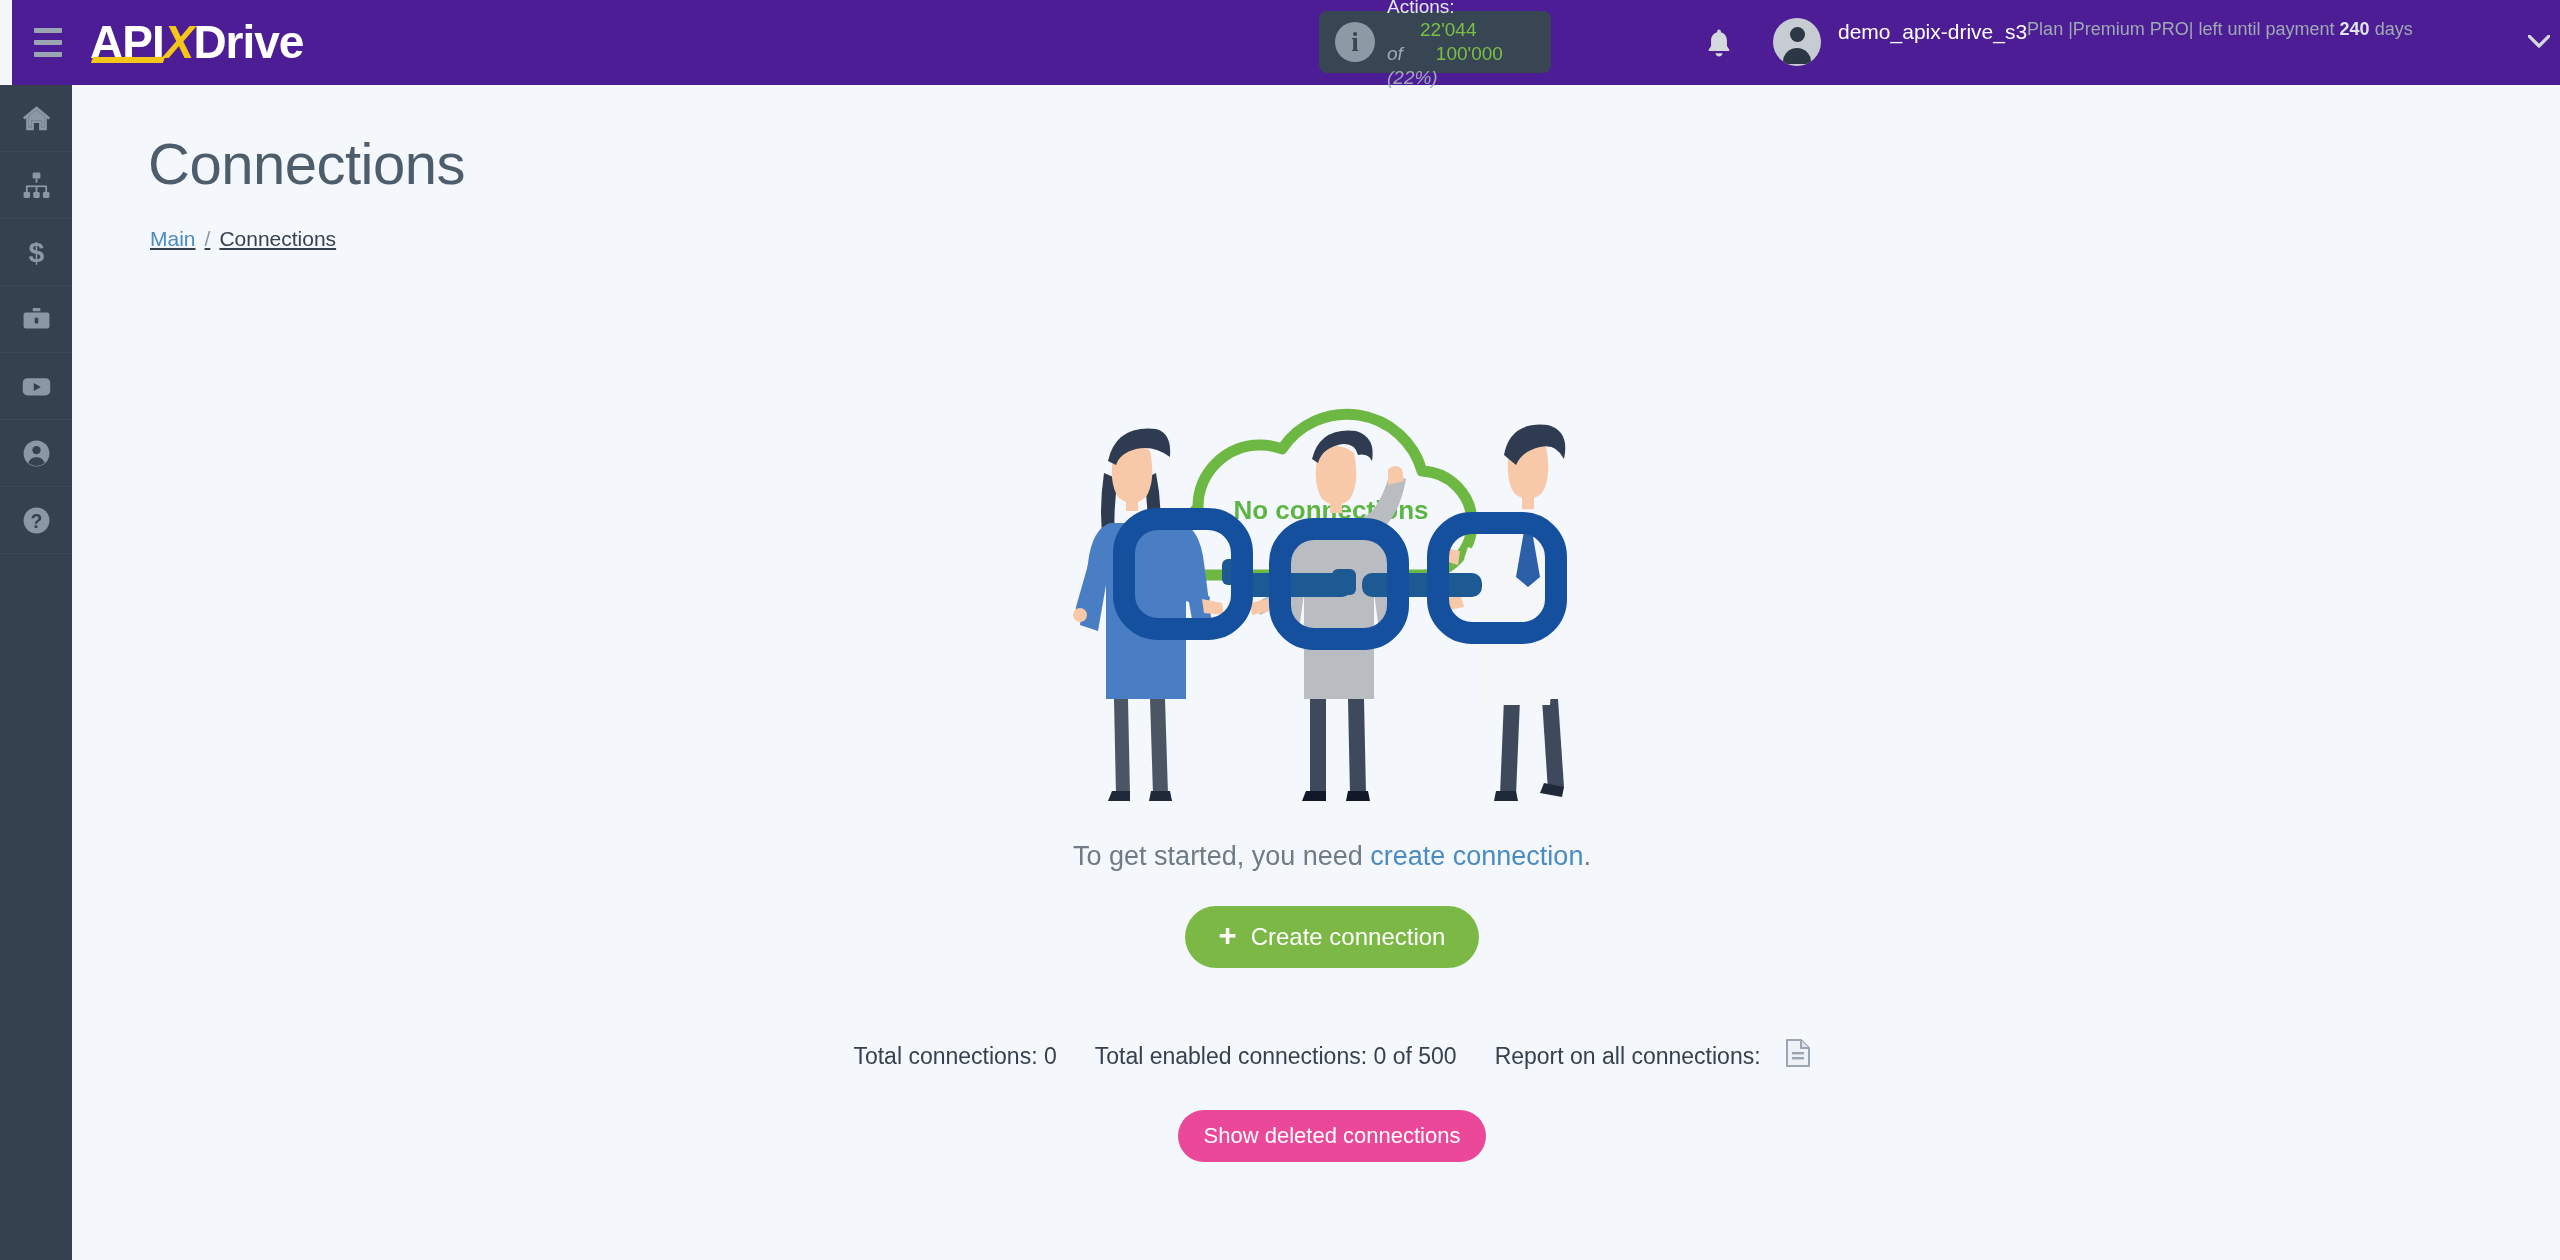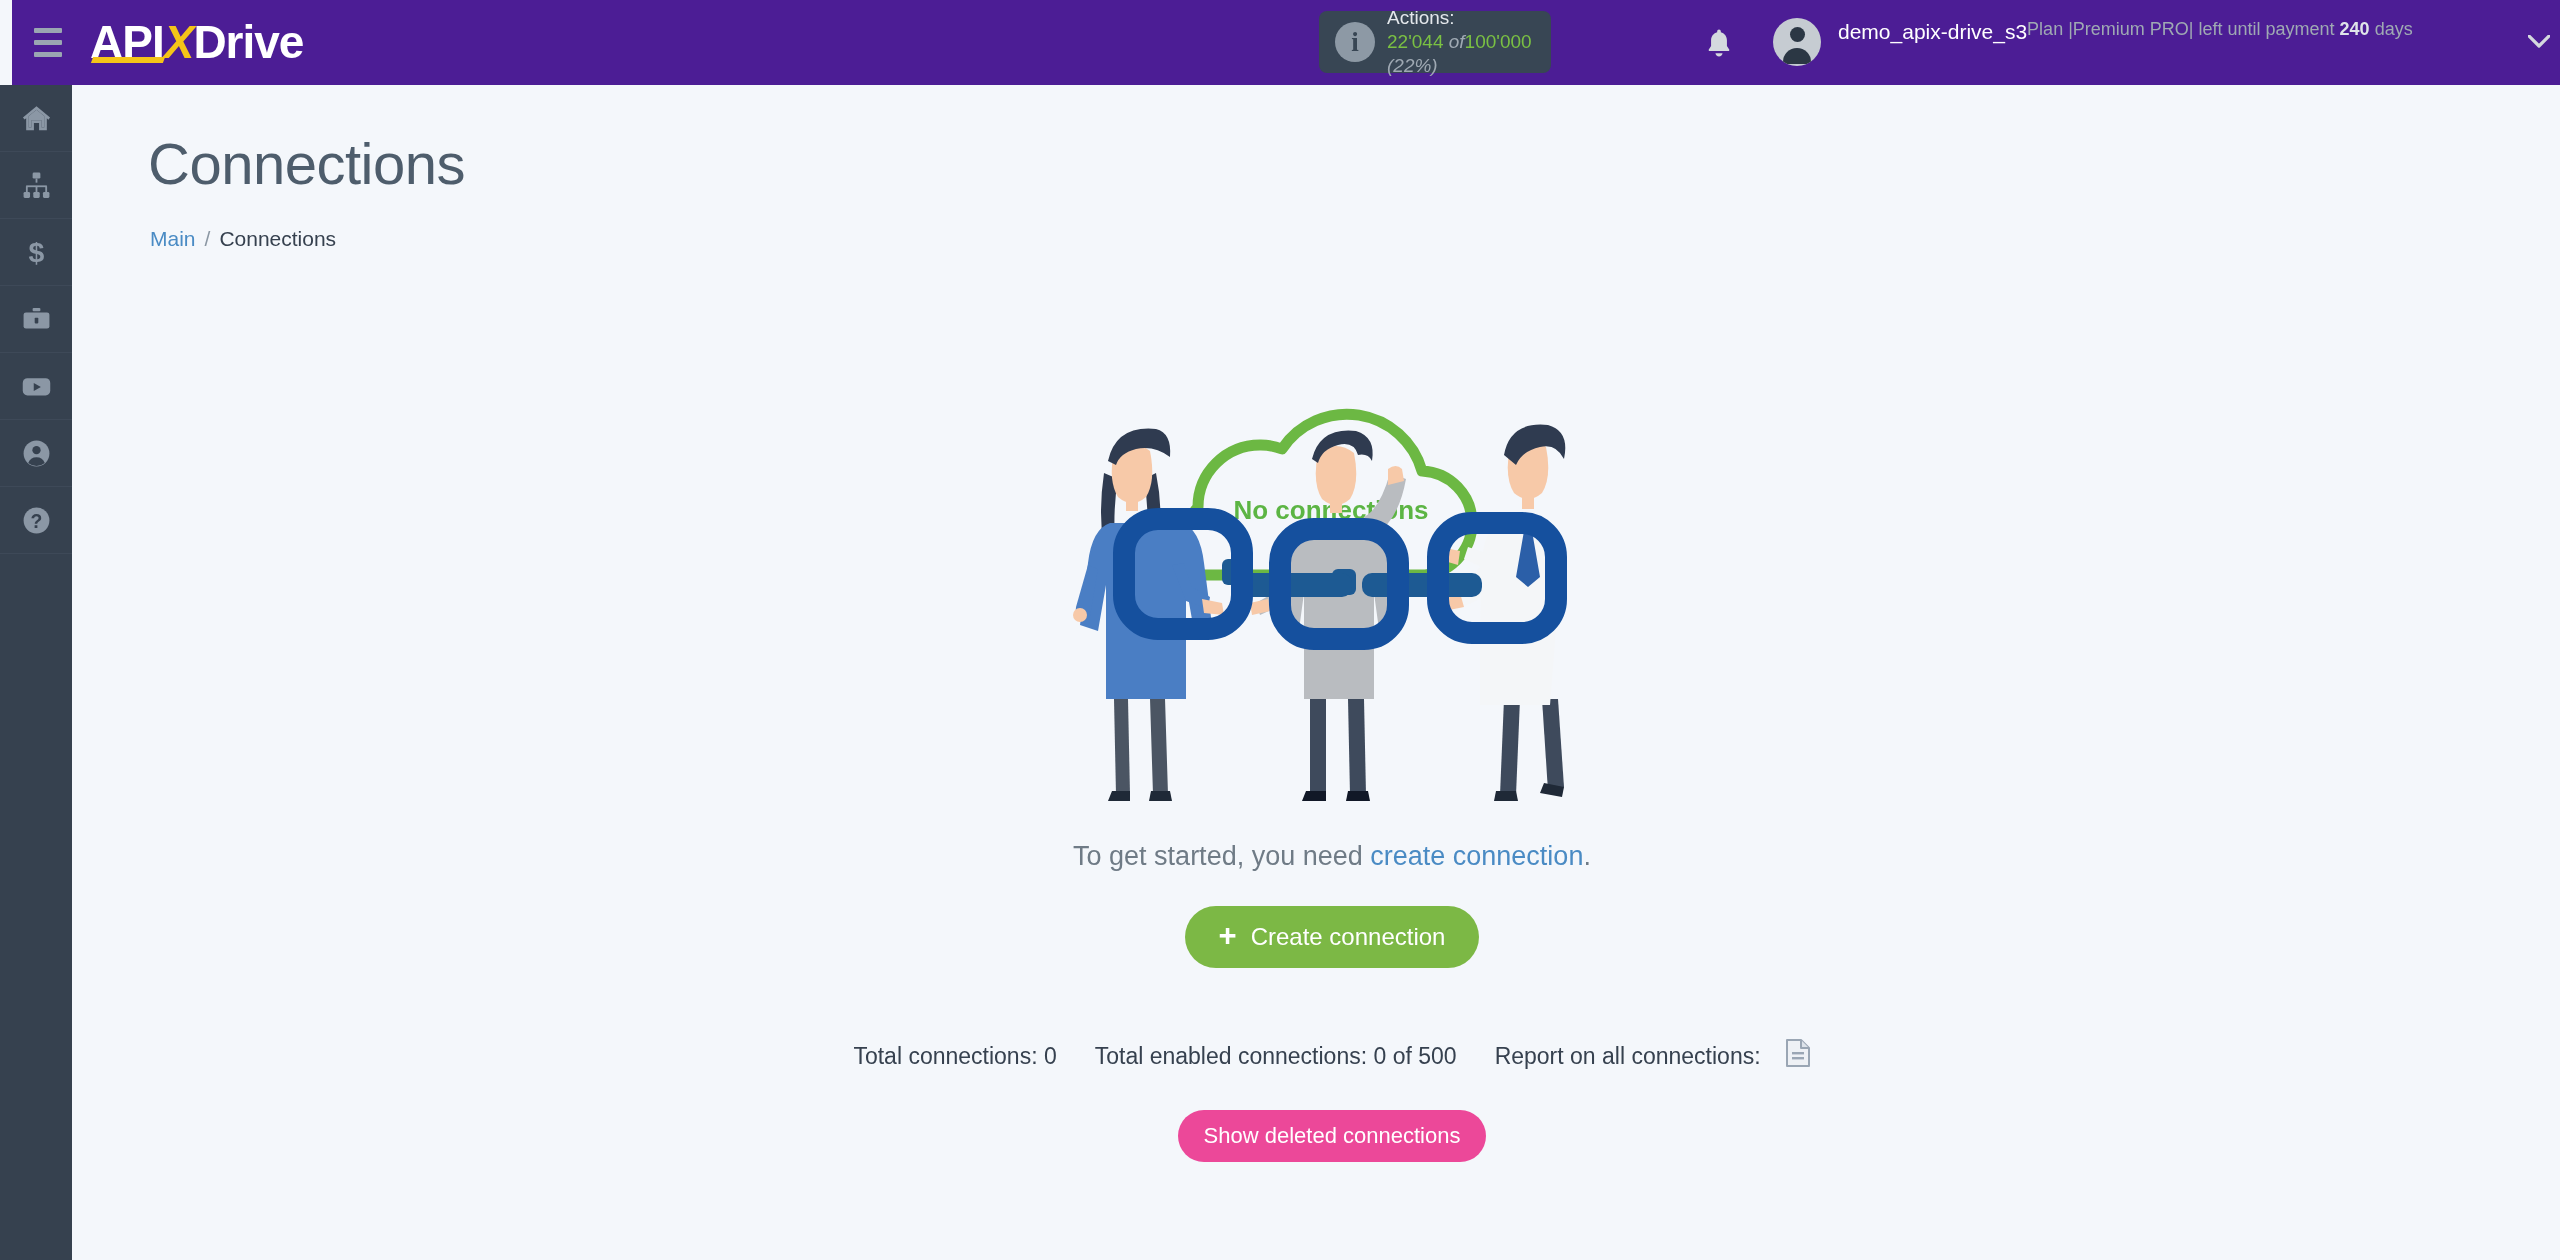--- a/index.html
+++ b/index.html
@@ -55,21 +55,21 @@
     width: 40px; height: 40px; border-radius: 50%;
     background: #8d99a5;
     display: flex; align-items: center; justify-content: center;
     color: #384654; font-size: 27px; font-weight: bold;
     font-family: "Liberation Serif", serif;
     flex: 0 0 auto;
   }
   .actions-txt { display: flex; flex-direction: column; line-height: 1.25; }
   .actions-label { font-size: 19px; color: #e4e8ec; }
   .actions-nums { font-size: 19px; color: #9fa9b3; }
-  .actions-nums .g { color: #7ac043; }
+  .actions-nums .g { color: #7ac043; margin-left: 33px; }
   .actions-nums .it { font-style: italic; }
 
   .bell {
     position: absolute; left: 1690px; top: 26px;
     width: 34px; height: 34px; cursor: pointer;
   }
   .avatar-icon {
     position: absolute; left: 1761px; top: 18px;
     width: 48px; height: 48px; border-radius: 50%;
     background: #c6ccd2;
@@ -115,21 +115,21 @@
     background: #f4f7fb;
   }
   .page-title {
     position: absolute; left: 60px; top: 45px;
     font-size: 58px; color: #4e5d6c; font-weight: normal;
     letter-spacing: -0.5px;
   }
   .breadcrumb {
     position: absolute; left: 62px; top: 142px;
     font-size: 21px; color: #36414f;
-    display: flex; align-items: center; gap: 9px;
+    display: flex; align-items: center; gap: 9px; text-decoration: underline;
   }
   .breadcrumb .bc-link { color: #4a8bc4; cursor: pointer; }
   .breadcrumb .bc-sep { color: #8b97a3; }
 
   .center-col {
     position: absolute; left: 0; top: 0;
     width: 2488px;
     display: flex; flex-direction: column; align-items: center;
   }
 

